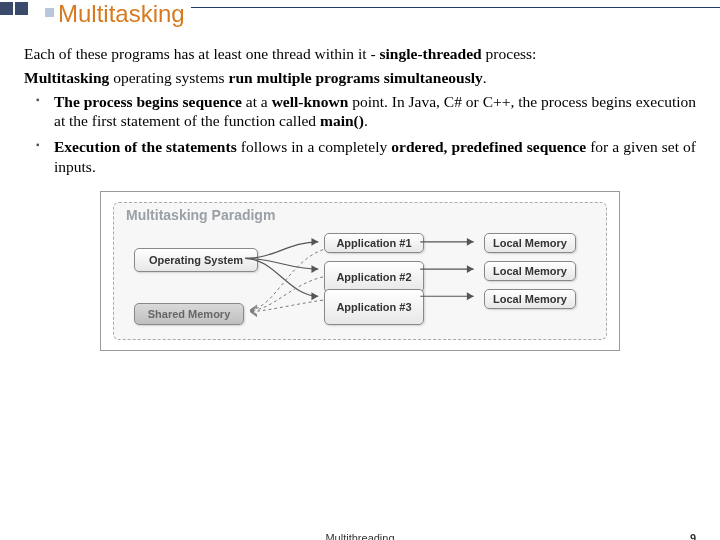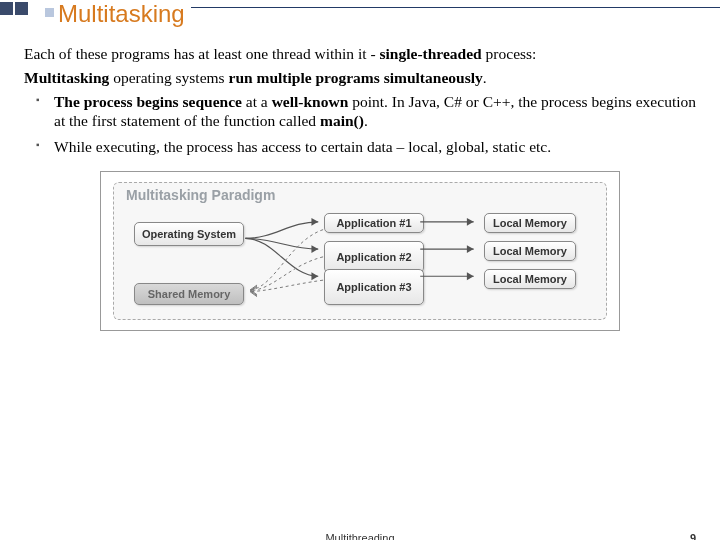--- a/index.html
+++ b/index.html
@@ -115,28 +115,28 @@
   </div>
   <div class="header-line"></div>
   <div class="slide-title">Multitasking</div>
 </div>
 
 <div class="content">
   <p class="para" id="p2">Each of these programs has at least one thread within it - <span class="b">single-threaded</span> process:</p>
   <p class="para" id="p1"><span class="b">Multitasking</span> operating systems <span class="b">run multiple programs simultaneously</span>.</p>
   <ul class="bullets">
     <li id="b0"><span class="b">The process begins sequence</span> at a <span class="b">well-known</span> point. In Java, C# or C++, the process begins execution at the first statement of the function called <span class="bi">main()</span>.</li>
-    <li id="b2">While executing, the process has access to certain data – local, global, static etc.</li>
+    <li id="b1"><span class="b">Execution of the statements</span> follows in a completely <span class="b">ordered, predefined sequence</span> for a given set of inputs.</li>
   </ul>
 
   <div class="diagram">
     <div class="diag-inner">
       <div class="diag-title">Multitasking Paradigm</div>
 
-      <div class="dbox" style="left:20px; top:39px; width:110px; height:24px;">Operating System</div>
+      <div class="dbox" style="left:20px; top:45px; width:124px; height:24px;">Operating System</div>
       <div class="dbox gray" style="left:20px; top:100px; width:110px; height:22px;">Shared Memory</div>
 
       <div class="dbox" style="left:210px; top:30px; width:100px; height:20px;">Application #1</div>
       <div class="dbox" style="left:210px; top:58px; width:100px; height:32px;">Application #2</div>
       <div class="dbox" style="left:210px; top:86px; width:100px; height:36px;">Application #3</div>
 
       <div class="dbox" style="left:370px; top:30px; width:92px; height:20px;">Local Memory</div>
       <div class="dbox" style="left:370px; top:58px; width:92px; height:20px;">Local Memory</div>
       <div class="dbox" style="left:370px; top:86px; width:92px; height:20px;">Local Memory</div>
 

